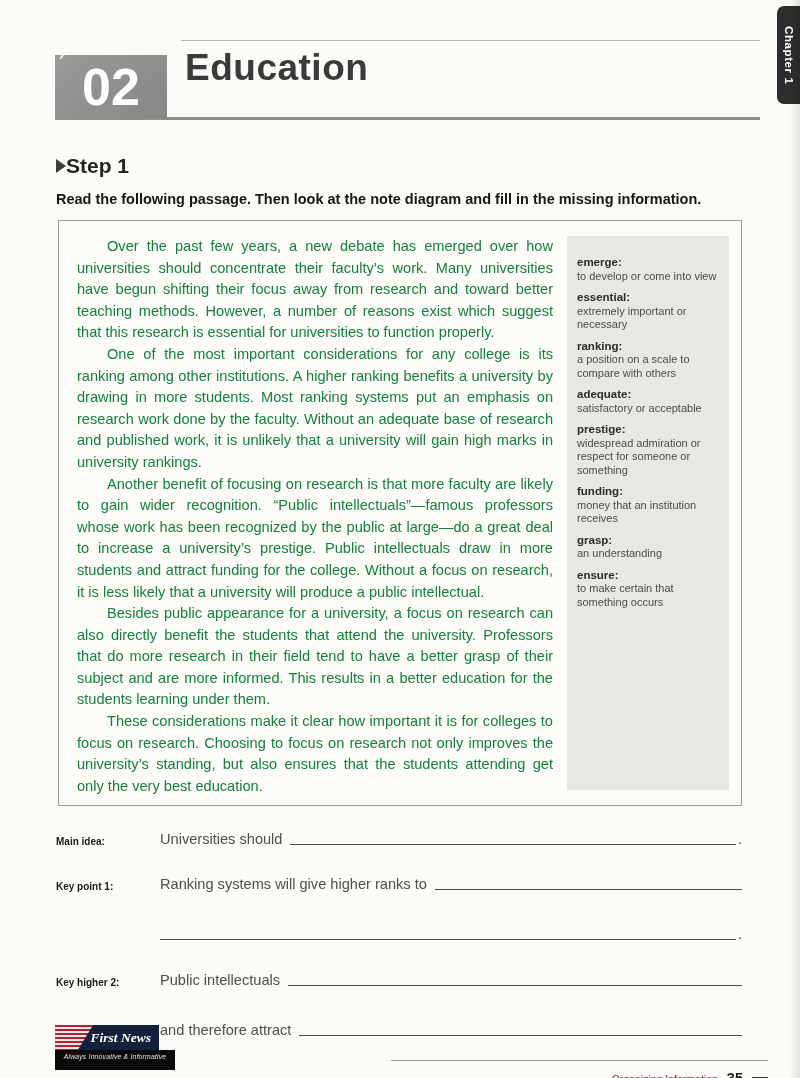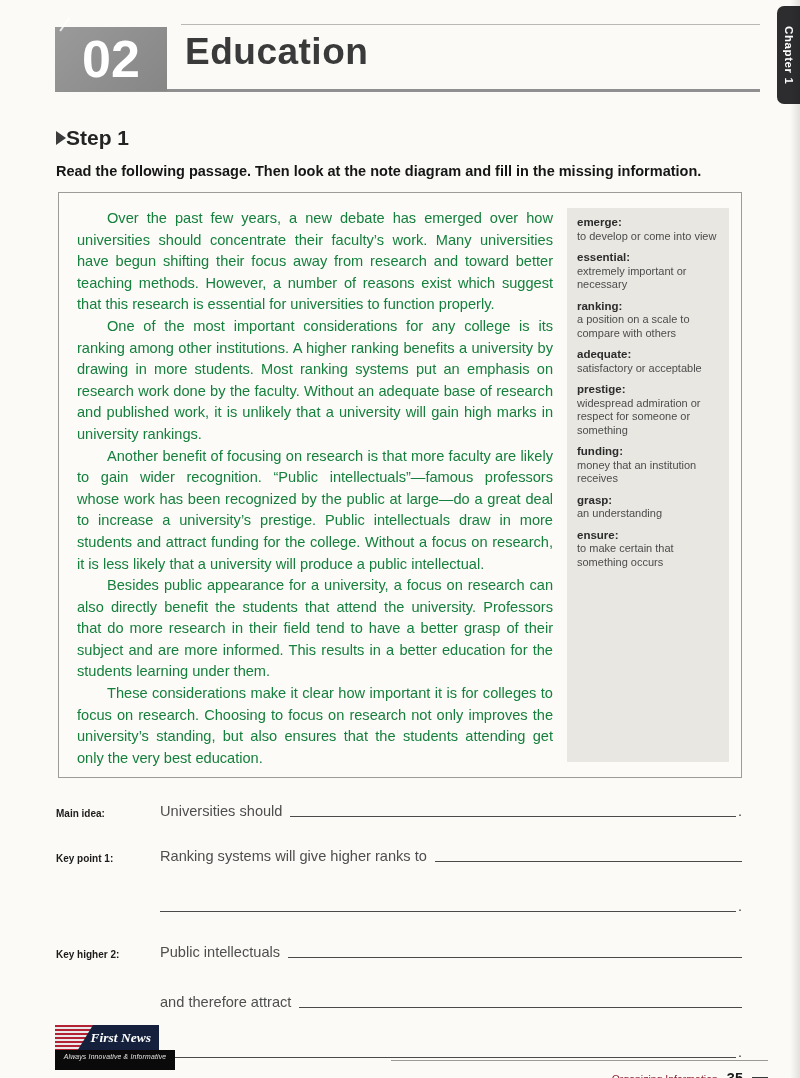--- a/index.html
+++ b/index.html
@@ -17,21 +17,21 @@
 
   
   .chapter-tab{
     position:absolute; top:6px; right:0; width:23px; height:98px;
     background:#2d2d2f; color:#fff; border-radius:7px 0 0 7px;
     display:flex; align-items:center; justify-content:center;
     writing-mode:vertical-rl; font-size:11.5px; font-weight:bold; letter-spacing:0.6px;
   }
 
   
-  .header{ position:relative; margin:24px 40px 0 55px; height:68px; border-bottom:3px solid #8f8f8f; }
+  .header{ position:relative; margin:40px 40px 0 55px; height:80px; border-bottom:3px solid #8f8f8f; }
   .num-box{
     position:absolute; left:0; bottom:-2px; width:112px; height:64px;
     background:linear-gradient(135deg,#9a9a9a,#868686); color:#fff;
     display:flex; align-items:center; justify-content:center;
     font-size:52px; font-weight:bold;
   }
   .num-box::before{
     content:""; position:absolute; left:6px; top:-2px; width:30px; height:16px;
     border-left:2px solid rgba(255,255,255,0.8); transform:rotate(35deg);
   }
@@ -48,21 +48,21 @@
   .step-label{ font-size:21px; font-weight:bold; color:#242424; }
   .instruction{ margin:13px 48px 0 56px; font-size:14.5px; font-weight:bold; color:#161616; }
 
   
   .passage-box{
     margin:13px 58px 0 58px; height:586px; border:1px solid #9c9c98;
     background:#fcfbf7; display:flex; padding:15px 12px 15px 18px; gap:14px;
   }
   .passage{ flex:1; font-size:14.6px; line-height:21.6px; color:#15803d; text-align:justify; }
   .passage p{ margin:0; text-indent:30px; }
-  .vocab{ width:162px; background:#e8e7e2; padding:8px 10px; align-self:stretch; }
+  .vocab{ width:162px; background:#e8e7e2; padding:20px 10px; align-self:stretch; }
   .vocab-item{ margin-bottom:8px; }
   .vocab-term{ font-size:11.5px; font-weight:bold; color:#2c2c2c; line-height:13.5px; }
   .vocab-def{ font-size:11px; color:#4c4c4c; line-height:13.5px; }
 
   
   .ws{ margin:22px 58px 0 56px; font-size:14.6px; color:#4e4e4e; }
   .ws-row{ display:flex; align-items:flex-end; }
   .ws-label{ width:104px; flex-shrink:0; font-weight:bold; color:#1b1b1b; font-size:10px; }
   .ws-prompt{ white-space:nowrap; padding-right:8px; }
   .blank{ flex:1; border-bottom:1px solid #4a4a4a; height:17px; margin-bottom:2px; }

